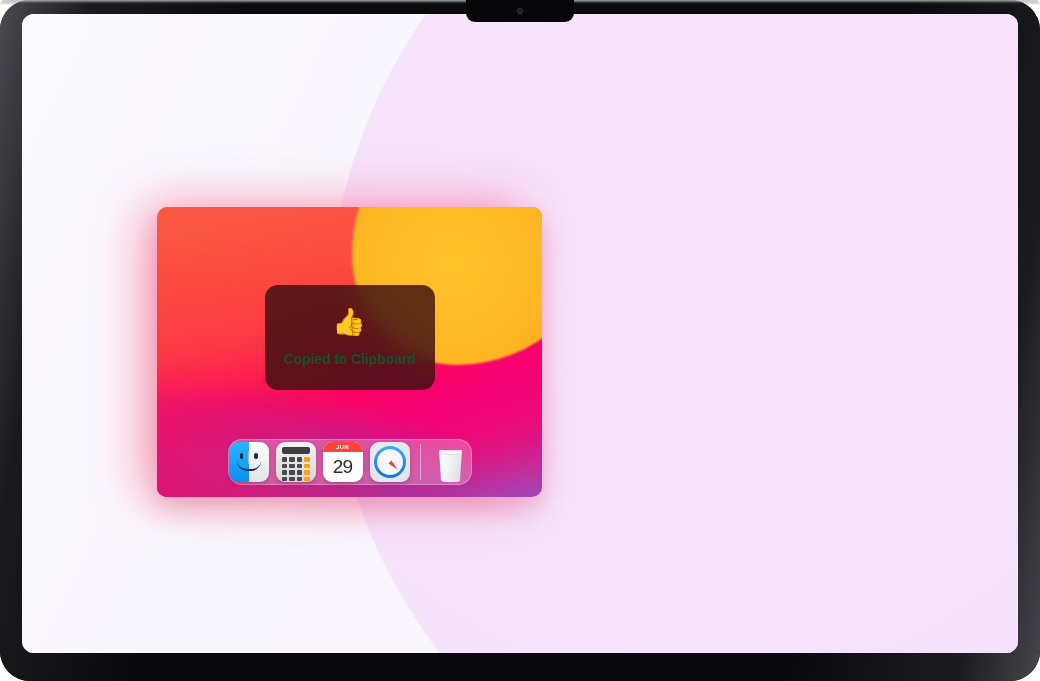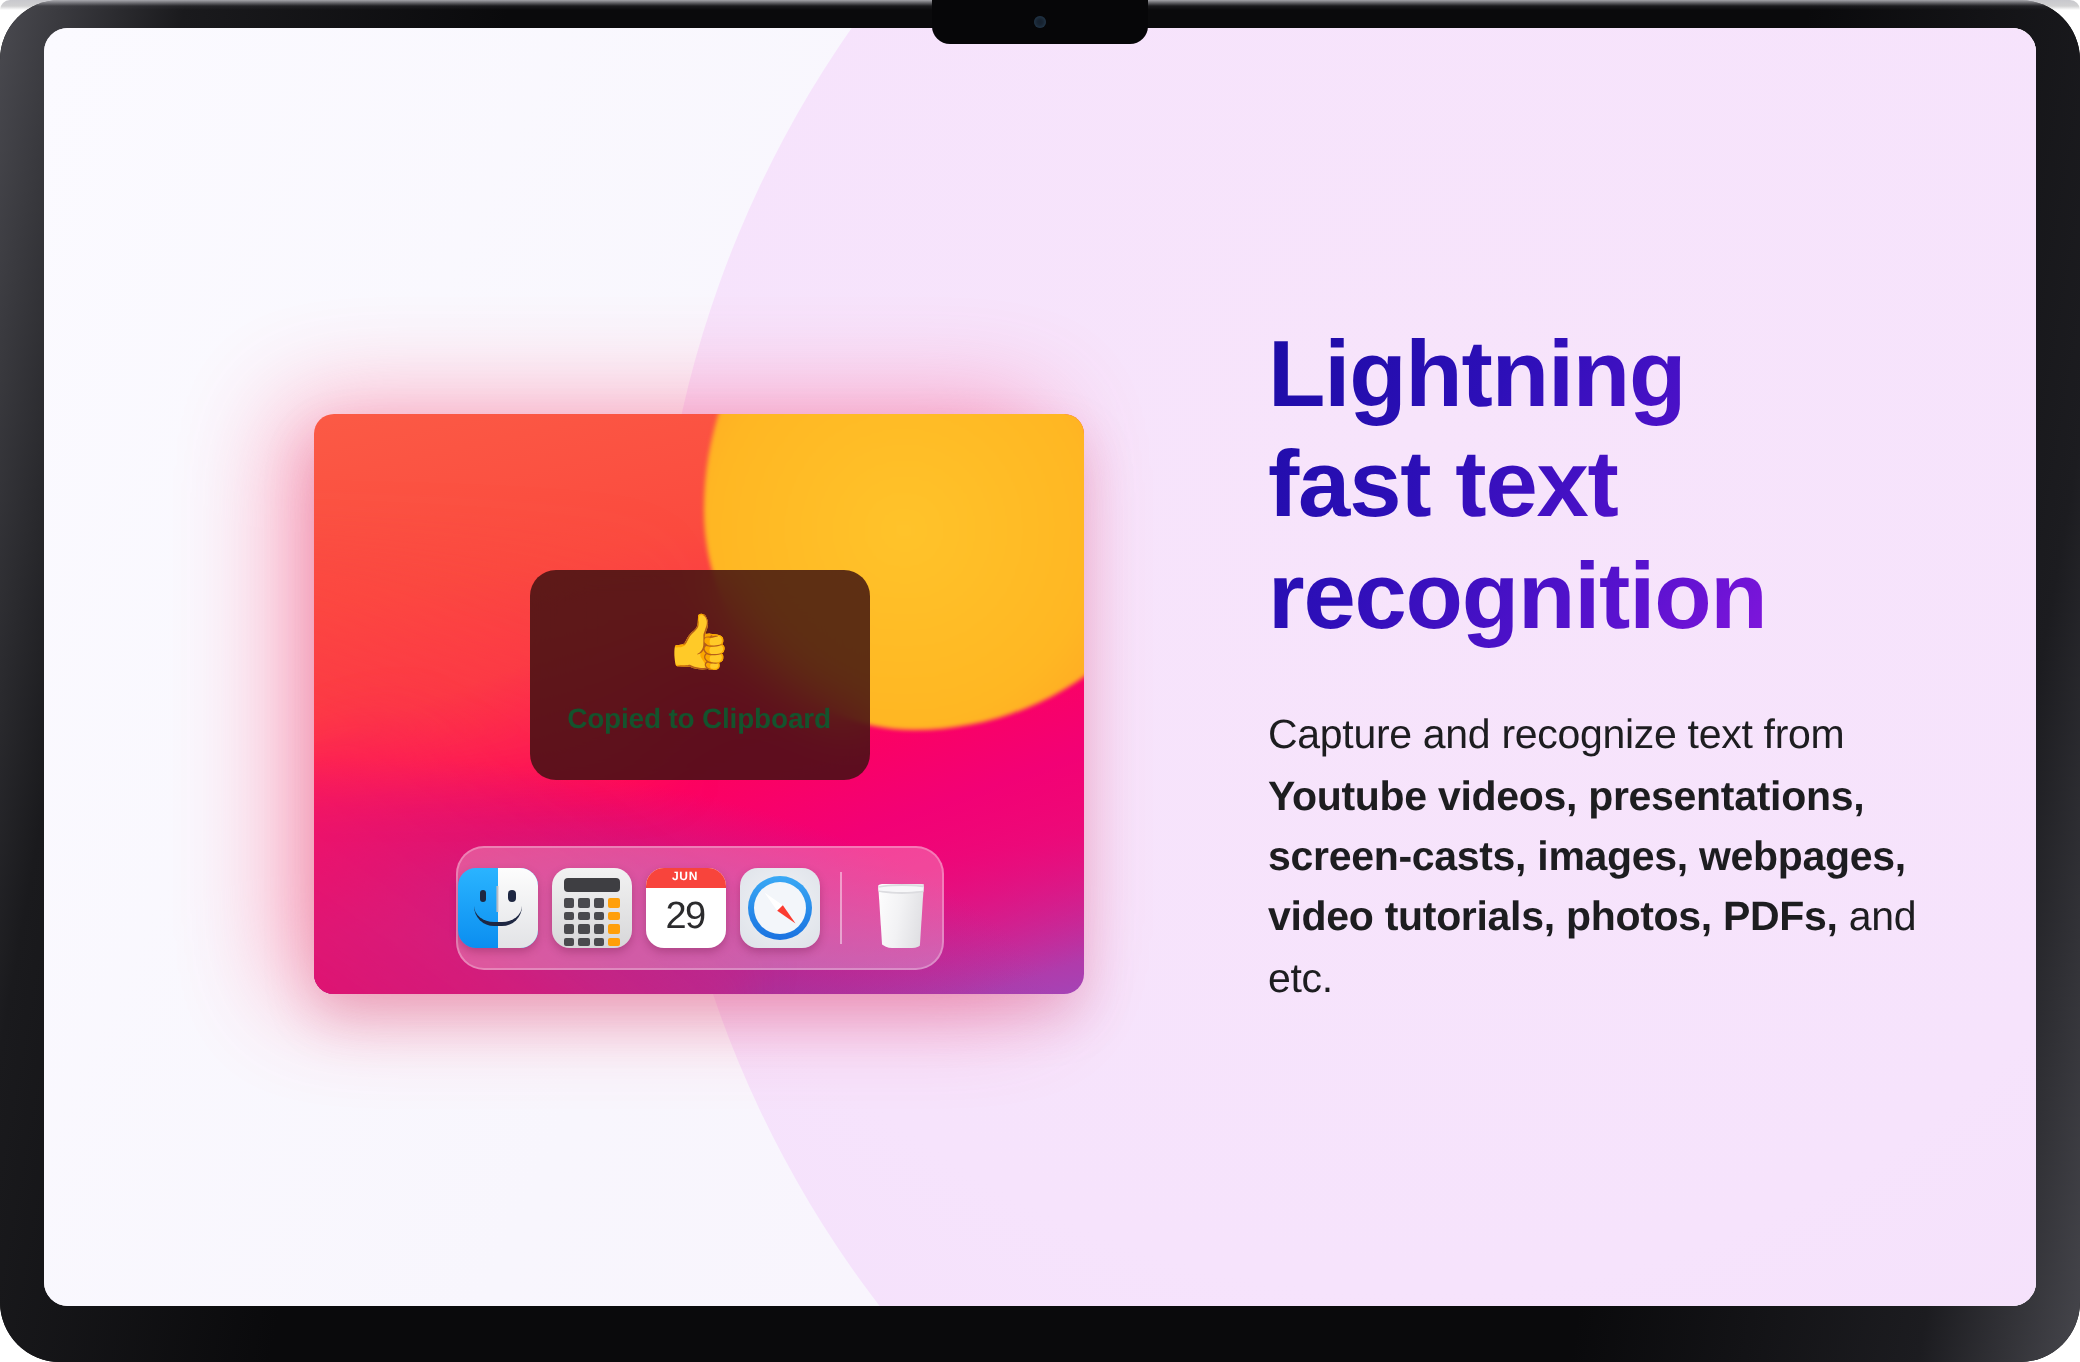--- a/index.html
+++ b/index.html
@@ -198,21 +198,21 @@
     font-weight: bold;
     letter-spacing: -0.1px;
   }
 
   
   .dock {
     position: absolute;
     left: 50%;
     bottom: 12px;
     transform: translateX(-50%);
-    height: 62px;
+    height: 46px;
     padding: 5px 0;
     border-radius: 14px;
     background: rgba(255,255,255,.26);
     border: 1px solid rgba(255,255,255,.28);
     display: flex;
     align-items: center;
     gap: 7px;
     z-index: 4;
   }
   .dock-app {
@@ -404,26 +404,20 @@
           <div class="dock-app ic-trash">
             <div class="can">
               <div class="rim"></div>
             </div>
           </div>
 
         </div>
       </div>
     </div>
 
-    <div class="copy-col">
-      <h1 class="headline">Lightning
-fast text
-recognition</h1>
-      <p class="body-copy"><span>Capture and recognize text from </span><b>Youtube videos, presentations, screen-casts, images, webpages, video tutorials, photos, PDFs,</b><span> and etc.</span></p>
-    </div>
 
   </div>
 
   <div class="notch">
     <div class="camera"></div>
   </div>
 
 </div>
 
 </body></html>

